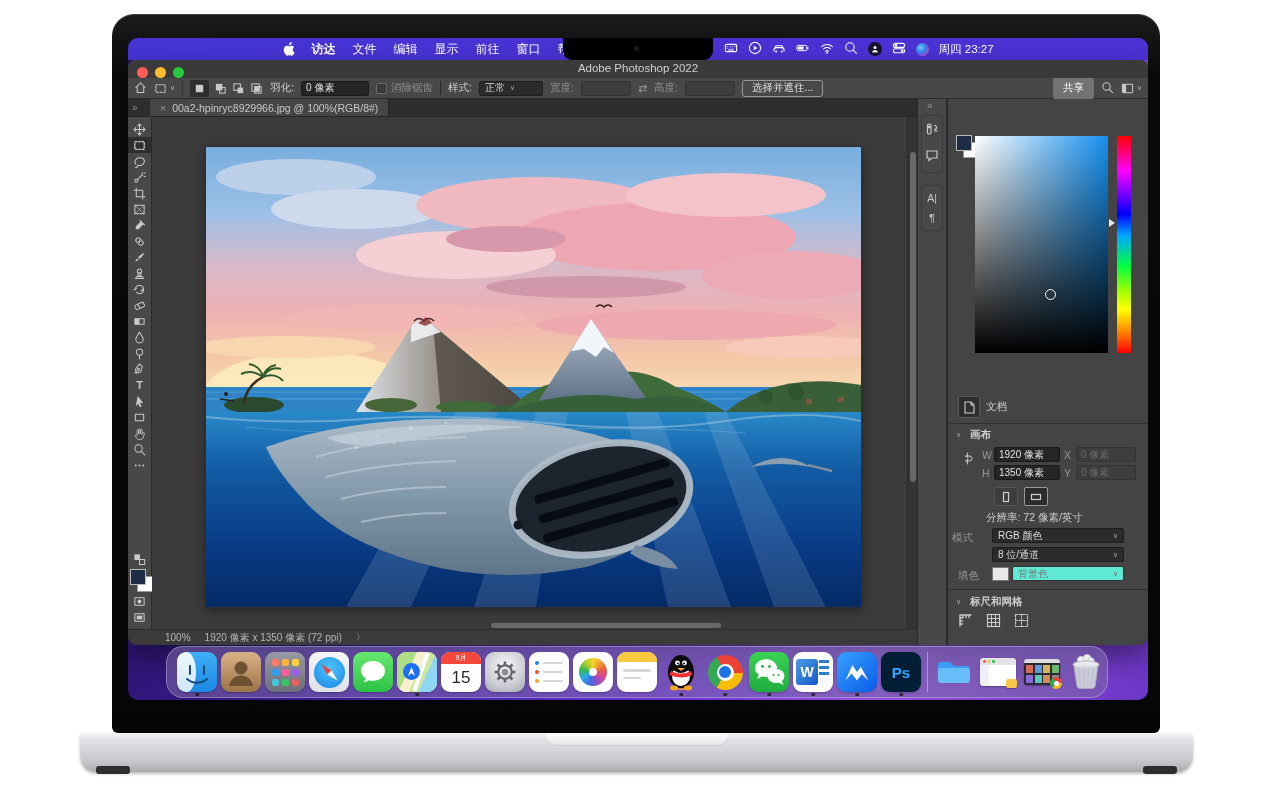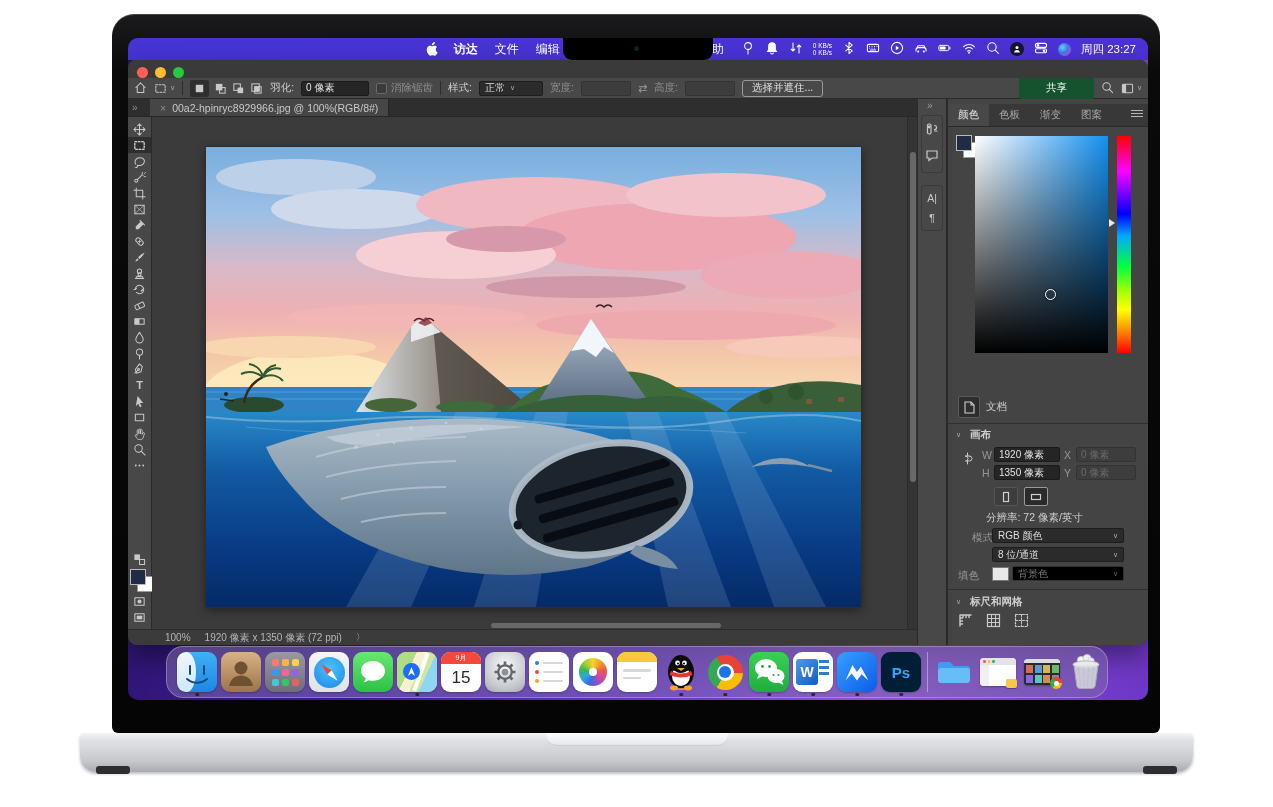--- a/index.html
+++ b/index.html
@@ -34,21 +34,21 @@
   .optbar svg{width:13px;height:13px;stroke:#c9c9c9;fill:none;stroke-width:1.1;stroke-linecap:round}
   .optbar .fg{fill:#c9c9c9;stroke:none}
   .sep{width:1px;height:14px;background:#2d2d2d}
   .lblg{color:#8f8f8f}
   .inp{background:#252525;border:1px solid #1a1a1a;border-radius:2px;color:#e2e2e2;font-size:10px;height:13px;display:flex;align-items:center;padding:0 4px}
   .inpd{background:#3d3d3d;border:1px solid #333;color:#6a6a6a}
   .dd{background:#2b2b2b;border:1px solid #1d1d1d;border-radius:2px;color:#ddd;font-size:10px;height:13px;display:flex;align-items:center;gap:5px;padding:0 5px}
   .caret{font-size:7px;color:#aaa}
   .cbx{width:9px;height:9px;border:1px solid #6a6a6a;border-radius:2px;background:#3a3a3a}
   .btn{border:1px solid #9a9a9a;border-radius:3px;height:15px;display:flex;align-items:center;padding:0 9px;color:#e2e2e2;font-size:10.5px}
-  .share{background:#14532d;color:#fff;border-radius:9px;height:32px;display:flex;align-items:center;padding:0 27px;font-size:10.5px}
+  .share{background:#737373;color:#fff;border-radius:9px;height:32px;display:flex;align-items:center;padding:0 10px;font-size:10.5px}
 
   .content{flex:1;display:flex;min-height:0}
   .leftcol{width:792px;display:flex;flex-direction:column;min-width:0}
   .tabbar{height:17px;background:#2e2e2e;display:flex;align-items:stretch;flex:none;border-bottom:1px solid #262626}
   .dtab{background:#464646;color:#c8c8c8;font-size:10.5px;display:flex;align-items:center;gap:6px;padding:0 10px;margin-left:22px;border-right:1px solid #262626}
   .workrow{flex:1;display:flex;min-height:0}
   .toolbar{width:23px;background:#484848;border-right:1px solid #2a2a2a;display:flex;flex-direction:column;align-items:center;padding-top:4px;flex:none}
   .tool{width:23px;height:16px;display:flex;align-items:center;justify-content:center;flex:none}
   .tool svg{width:13px;height:13px;stroke:#c9c9c9;fill:none;stroke-width:1.1;stroke-linecap:round;stroke-linejoin:round}
   .tool .fg{fill:#c9c9c9;stroke:none}
@@ -99,21 +99,21 @@
 <body>
 
 <div class="ab bezel"></div>
 <div class="ab base"></div>
 <div class="ab groove"></div>
 <div class="ab foot" style="left:96px"></div>
 <div class="ab foot" style="left:1143px"></div>
 
 <div class="ab display">
 
-  <div class="ab menubar fx" style="padding:0 12px;box-sizing:border-box;justify-content:flex-end">
+  <div class="ab menubar fx" style="padding:0 12px;box-sizing:border-box;justify-content:center">
     <div class="fx">
       <span style="margin-right:16px;display:flex">
         <svg width="13" height="14" viewBox="0 0 13 14">
             <path fill="#fff" d="M10.8 7.4c0-1.6 1.3-2.4 1.4-2.4-.8-1.1-2-1.3-2.4-1.3-1-.1-2 .6-2.5.6S6 3.7 5.1 3.7c-1.1 0-2.2.7-2.8 1.7-1.2 2-0.3 5 .9 6.7.6.8 1.2 1.7 2.1 1.7.9 0 1.2-.5 2.2-.5s1.3.5 2.2.5c.9 0 1.5-.8 2-1.6.6-.9.9-1.8.9-1.9 0 0-1.8-.7-1.8-2.9zM9.1 2.3c.5-.6.8-1.4.7-2.3-.7 0-1.6.5-2.1 1.1-.5.5-.9 1.4-.8 2.2.9.1 1.7-.4 2.2-1z"></path>
           </svg>
       </span>
       <span class="mi" style="font-weight:bold">访达</span>
       <span class="mi">文件</span>
       <span class="mi">编辑</span>
       <span class="mi">显示</span>
@@ -185,20 +185,21 @@
   </div>
   <div class="ab notch"></div>
   <div class="ab cam"></div>
 
   <div class="ab psw">
 
     <div class="titlebar">
       <div class="ab" style="left:9px;top:4px">
         <span class="tl" style="background:#ff5f57"></span><span class="tl" style="background:#febc2e"></span><span class="tl" style="background:#28c840"></span>
       </div>
+      <div class="title">Adobe Photoshop 2022</div>
     </div>
 
     <div class="optbar">
       <span><svg viewBox="0 0 14 14">
             <path d="M2 7l5-5 5 5M3.5 6v6.5h7V6"></path>
           </svg></span>
       <span class="fx" style="gap:3px">
         <svg viewBox="0 0 14 14">
             <rect x="2" y="3" width="10" height="8" stroke-dasharray="2 1.6"></rect>
           </svg>
@@ -592,31 +593,20 @@
               </svg></span>
         </div>
         <div class="sgrp" style="top:86px">
           <span class="sglyph">A|</span>
           <span class="sglyph">¶</span>
         </div>
       </div>
 
       <div class="panels">
 
-        <div class="phead" style="top:5px">
-          <span class="ptab on">颜色</span>
-          <span class="ptab">色板</span>
-          <span class="ptab">渐变</span>
-          <span class="ptab">图案</span>
-          <span class="ham">
-              <i></i>
-              <i></i>
-              <i></i>
-            </span>
-        </div>
         <div class="ab" style="left:8px;top:36px;width:24px;height:24px">
           <span class="swbg"></span>
           <span class="swfg"></span>
         </div>
         <div class="ab gradbox" style="left:27px;top:37px;width:133px;height:217px"></div>
         <div class="ab ring" style="left:97px;top:190px"></div>
         <div class="ab huebar" style="left:169px;top:37px;width:14px;height:217px"></div>
         <div class="ab tri" style="left:161px;top:120px"></div>
 
         <div class="ab" style="left:10px;top:297px;width:20px;height:20px;background:#2e2e2e;border:1px solid #5a5a5a;border-radius:2px;display:flex;align-items:center;justify-content:center">
@@ -652,32 +642,32 @@
               </svg>
             </span>
           <span class="obtn on">
               <svg viewBox="0 0 12 12">
                 <rect x="1.5" y="3.5" width="9" height="5"></rect>
               </svg>
             </span>
         </div>
         <span class="ab plabel" style="left:38px;top:412px">分辨率: 72 像素/英寸</span>
 
-        <span class="ab pgray" style="left:24px;top:432px">模式</span>
+        <span class="ab pgray" style="left:4px;top:432px">模式</span>
         <span class="ab dd" style="left:44px;top:429px;width:120px;justify-content:space-between">
           <span>RGB 颜色</span>
           <span class="caret">∨</span>
         </span>
         <span class="ab dd" style="left:44px;top:448px;width:120px;justify-content:space-between">
           <span>8 位/通道</span>
           <span class="caret">∨</span>
         </span>
         <span class="ab pgray" style="left:10px;top:470px">填色</span>
         <span class="ab" style="left:44px;top:468px;width:15px;height:12px;background:#e8e8e8;border:1px solid #777"></span>
-        <span class="ab dd" style="left:64px;top:467px;width:100px;justify-content:space-between;color:#777;border-color:#333;background:#000000">
+        <span class="ab dd" style="left:64px;top:467px;width:100px;justify-content:space-between;color:#777;border-color:#333;background:#5eead4">
           <span>背景色</span>
           <span class="caret" style="color:#666">∨</span>
         </span>
         <div class="secdiv" style="top:490px"></div>
 
         <span class="ab caret" style="left:8px;top:499px">∨</span>
         <span class="ab plabel" style="left:22px;top:496px;font-weight:bold">标尺和网格</span>
         <div class="ab fx" style="left:10px;top:514px;gap:13px">
           <span class="micon"><svg viewBox="0 0 15 15">
                 <path d="M2 2v11M2 2h11M5 2v2.5M8 2v2.5M11 2v2.5M2 5h2.5M2 8h2.5M2 11h2.5" stroke-width="1.4"></path>

